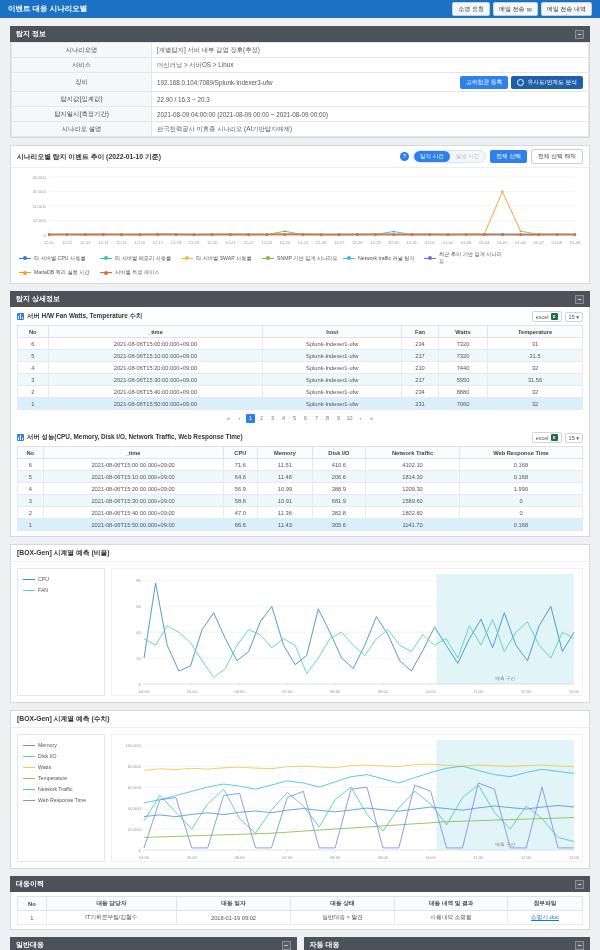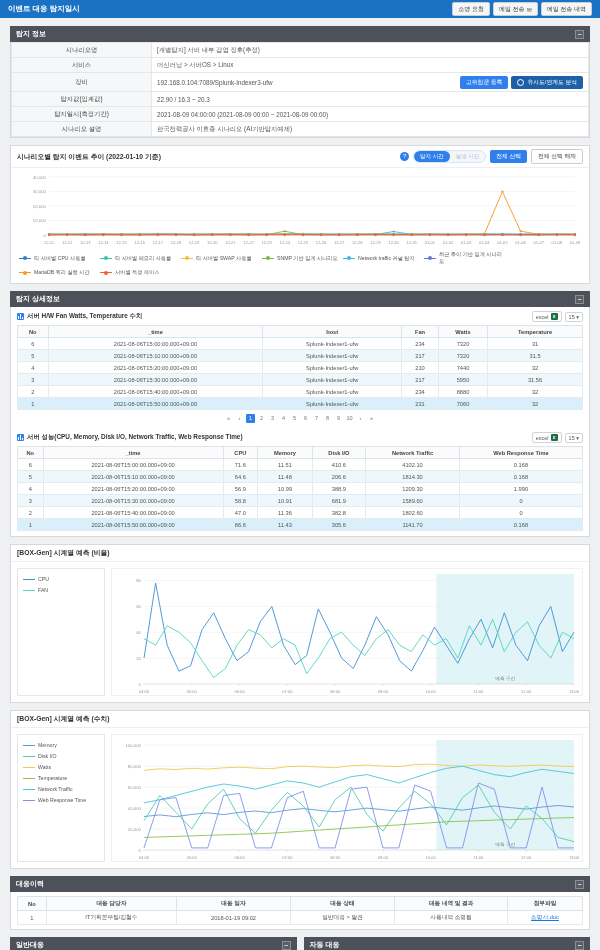--- a/index.html
+++ b/index.html
@@ -57,21 +57,21 @@
 .chartbox{flex:1;border:1px solid #f0f1f3;height:128px;min-width:0}
 .chartbox svg,#trendChart svg{display:block}
 .cols{display:flex;gap:7px;align-items:stretch}
 .col{flex:1;min-width:0;display:flex;flex-direction:column}
 .gear{width:7px;height:7px;border:1.5px solid #fff;border-radius:50%;display:inline-block}
 </style>
 </head>
 <body>
 
 <div class="topbar">
-  <div class="title">이벤트 대응 탐지일시</div>
+  <div class="title">이벤트 대응 시나리오별</div>
   <div class="btns">
     <button class="tbtn">
         <span>소명 요청</span>
       </button>
     <button class="tbtn">
         <span>메일 전송</span>
         <span>✉</span>
       </button>
     <button class="tbtn">
         <span>메일 전송 내역</span>

